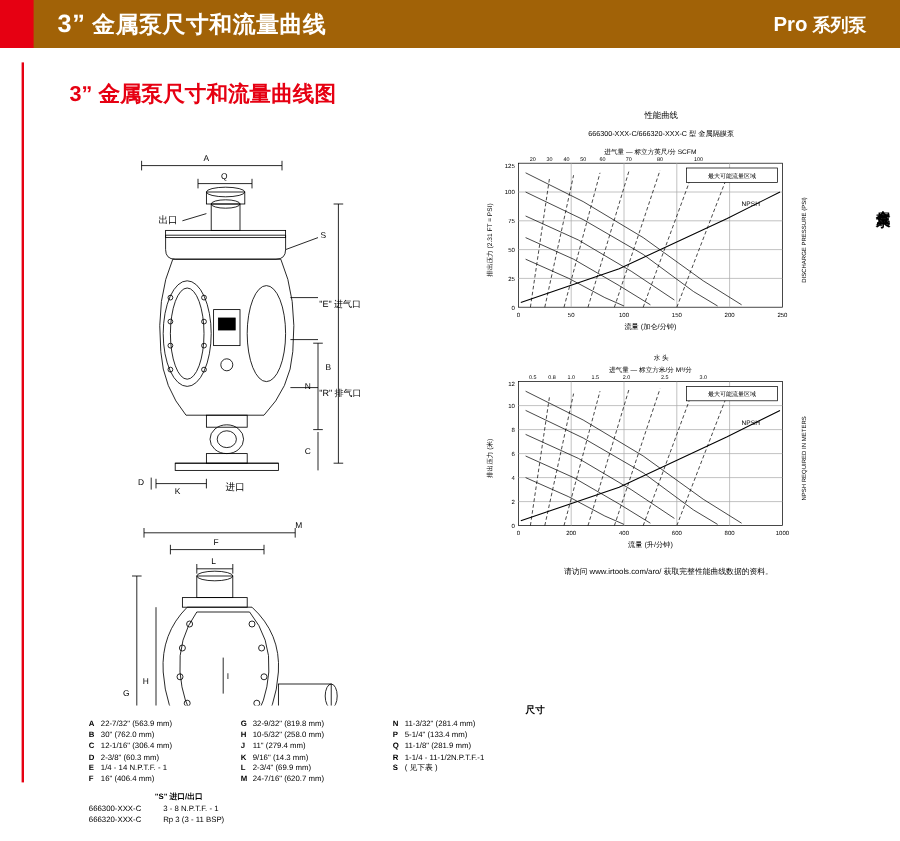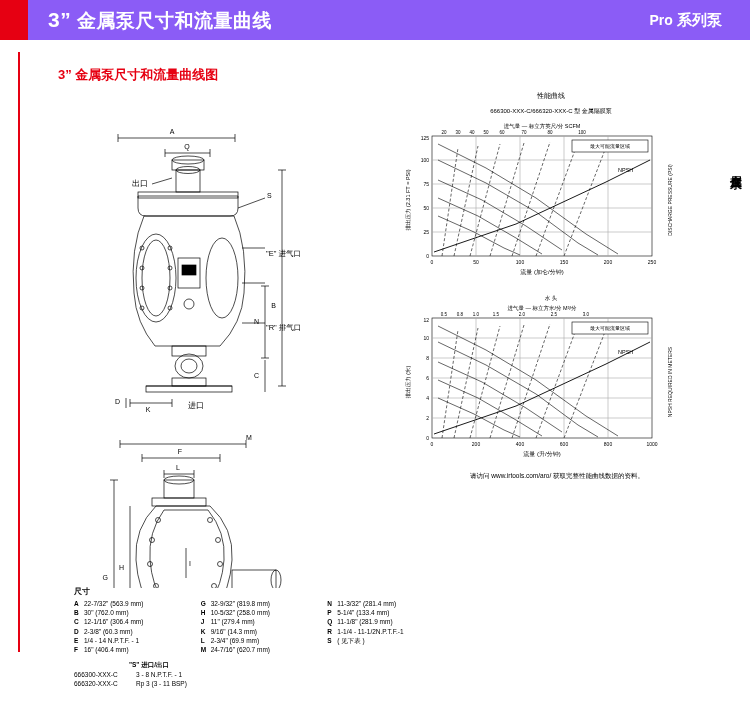--- a/index.html
+++ b/index.html
@@ -9,48 +9,48 @@
     background:#ffffff;
     font-family:"Liberation Sans", sans-serif;
     color:#000;
     position:relative;
     overflow:hidden;
   }
 
   
   .header {
     position:absolute; left:0; top:0; width:750px; height:40px;
-    background:#8b5cf6; color:#fff;
+    background:#a16207; color:#fff;
   }
   .header .accent-bar {
     position:absolute; left:0; top:0; width:28px; height:40px;
     background:#e60012;
   }
   .header .title {
     position:absolute; left:48px; top:8px;
     font-size:19px; font-weight:bold; letter-spacing:0.5px;
     white-space:nowrap;
   }
   .header .title .inch { font-size:21px; }
   .header .brand {
     position:absolute; right:28px; top:11px;
     font-size:15px; font-weight:bold;
   }
-  .header .brand .pro { font-size:14px; }
+  .header .brand .pro { font-size:17px; }
 
   
   .left-rule {
     position:absolute; left:18px; top:52px; width:2px; height:600px;
     background:#e60012;
   }
 
   
   .section-title {
     position:absolute; left:58px; top:66px;
-    font-size:13px; font-weight:bold; color:#e60012;
+    font-size:18px; font-weight:bold; color:#e60012;
   }
 
   
   .side-tab {
     position:absolute; right:6px; top:165px;
     width:18px;
     font-size:12px; font-weight:bold; letter-spacing:2px;
     writing-mode:vertical-rl;
     text-orientation:upright;
     color:#000;
@@ -61,21 +61,21 @@
   .drawing svg, .charts svg { display:block; }
 
   
   .charts { position:absolute; left:386px; top:88px; width:330px; height:400px; }
 
   
   .dim-table {
     position:absolute; left:74px; top:586px; width:380px;
   }
   .dim-title {
-    font-size:8px; font-weight:bold; text-align:left; margin-bottom:2px;
+    font-size:8px; font-weight:bold; text-align:right; margin-bottom:2px;
     width:100%;
   }
   .dim-cols { display:flex; gap:0px; font-size:6.5px; line-height:9.2px; }
   .dim-col { width:33.33%; }
   .dim-row { display:flex; }
   .dim-key { width:10px; font-weight:bold; }
   .dim-val { flex:1; }
 
   .port-block {
     position:absolute; left:74px; top:660px; width:250px;

